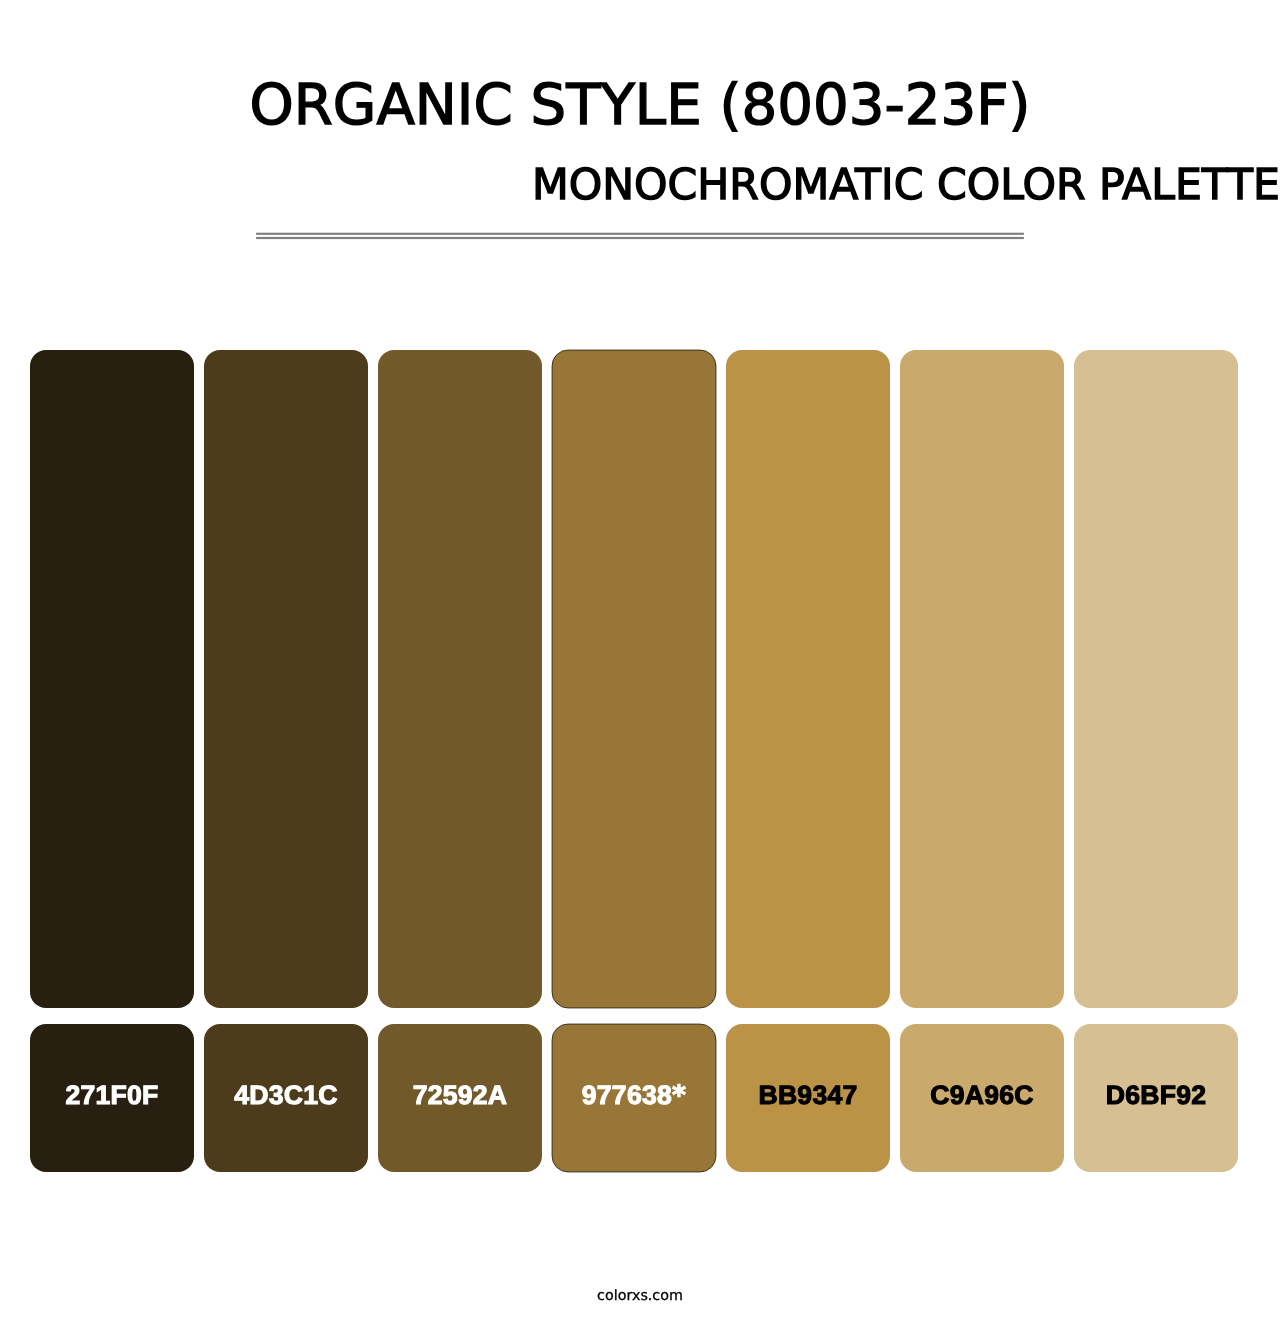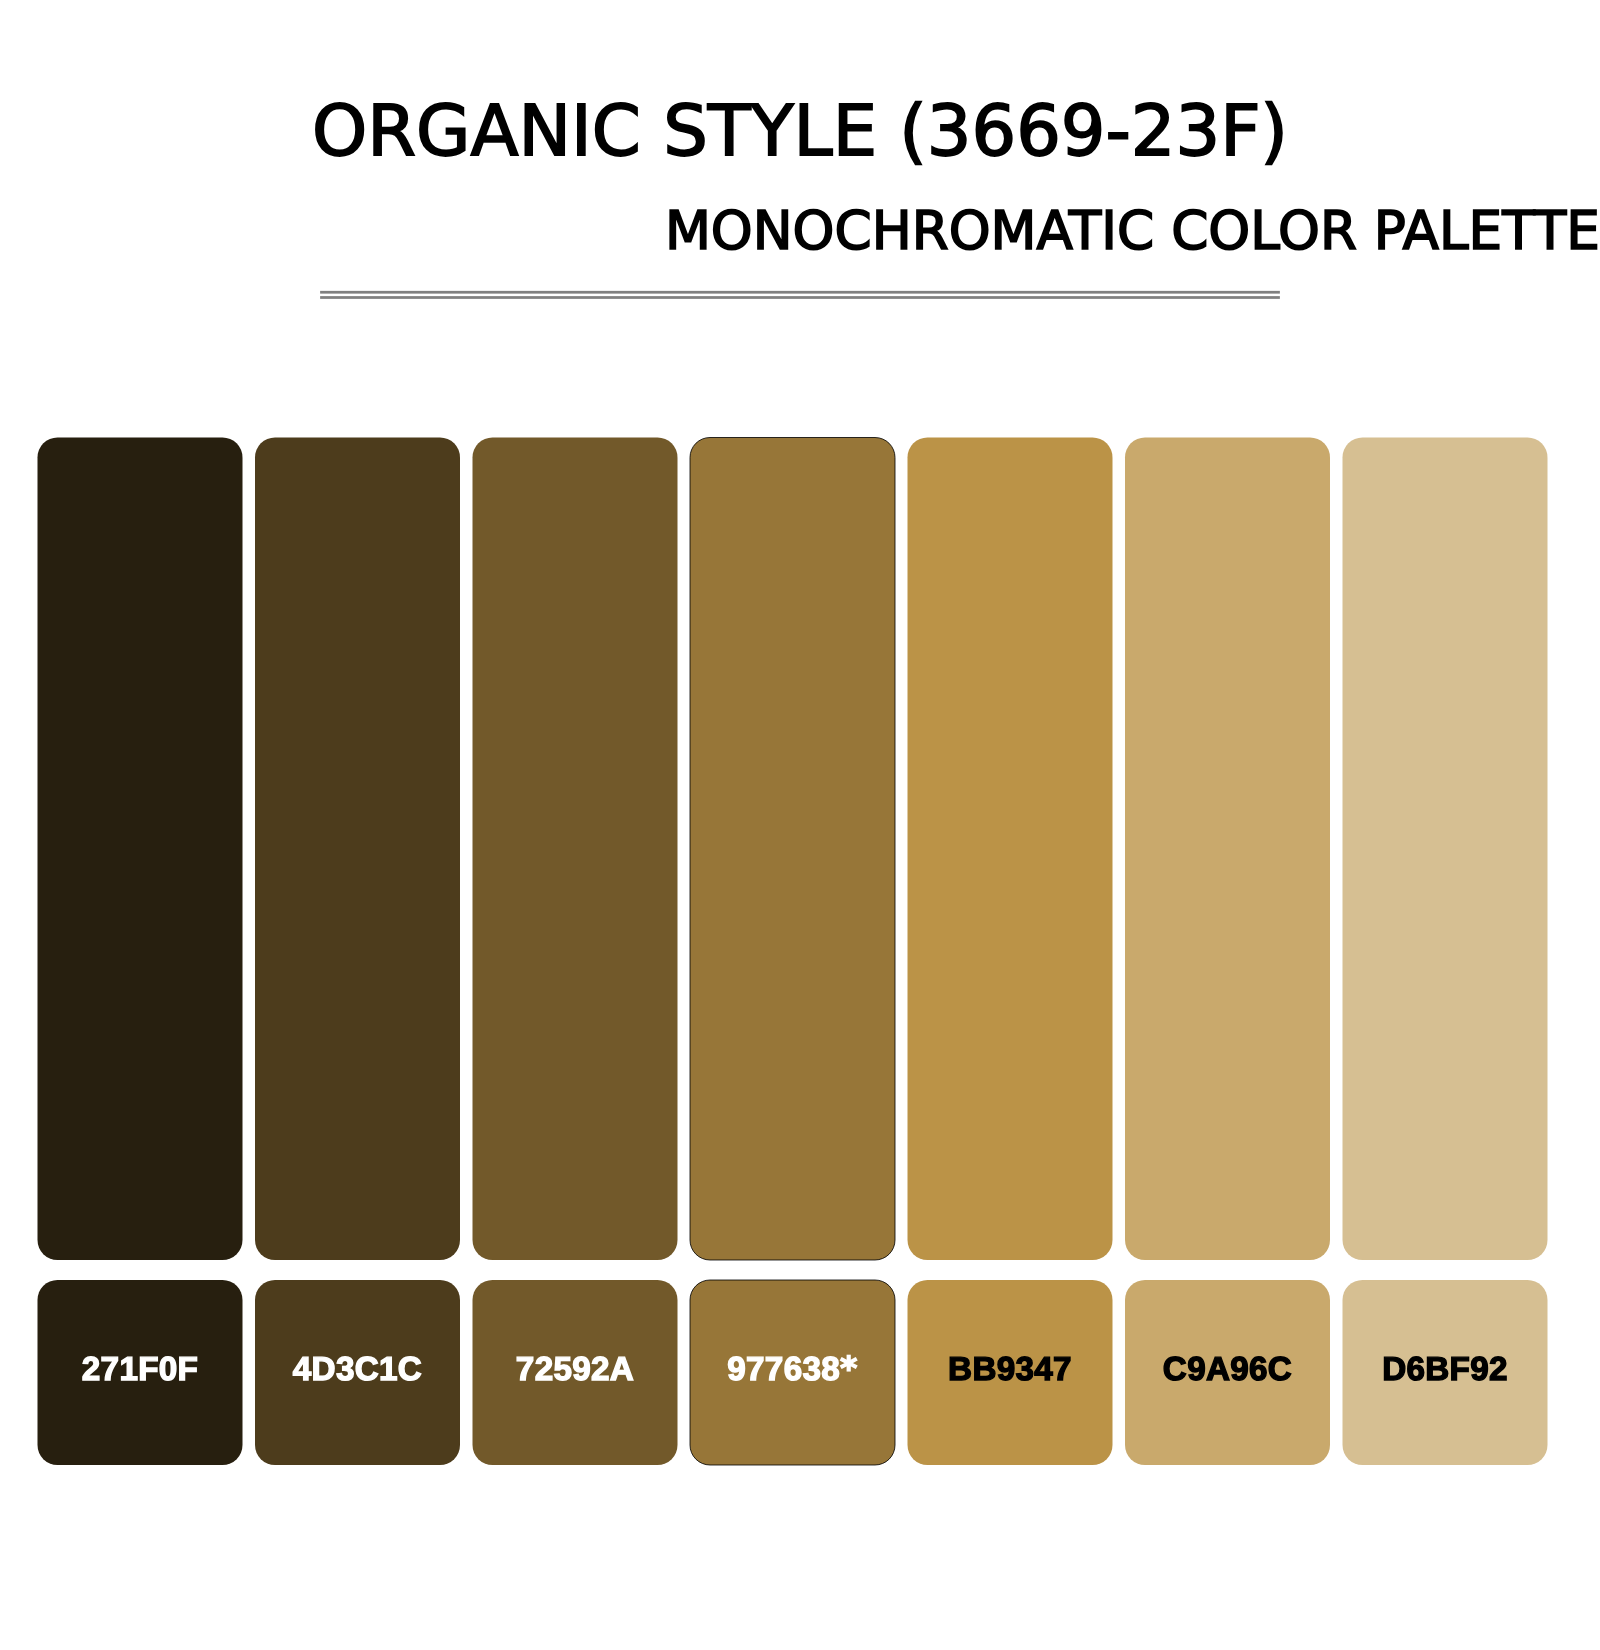--- a/index.html
+++ b/index.html
@@ -74,21 +74,21 @@
     font-family: "DejaVu Sans", sans-serif;
     font-size: 14.3px;
     color: #000000;
     -webkit-text-stroke: 0.3px #000000;
   }
 </style>
 </head>
 <body>
 
 <div class="page">
-  <div class="title">ORGANIC STYLE (3669-23F)</div>
+  <div class="title">ORGANIC STYLE (8003-23F)</div>
   <div class="subtitle">MONOCHROMATIC COLOR PALETTE</div>
   <svg class="palette-svg" id="palette" viewBox="0 0 1280 1320">
       <rect x="256.1" y="232.7" width="767.8" height="2.2" fill="#808080"></rect>
       <rect x="256.1" y="236.9" width="767.8" height="2.2" fill="#808080"></rect>
       <g>
         <rect x="30" y="350" width="164" height="658" rx="16" fill="#271F0F"></rect>
         <rect x="30" y="1024" width="164" height="148" rx="16" fill="#271F0F"></rect>
         <text x="112" y="1104.3" text-anchor="middle" class="chip-label" fill="#FFFFFF" stroke="#FFFFFF">271F0F</text>
       </g>
       <g>
@@ -115,13 +115,14 @@
         <rect x="900" y="350" width="164" height="658" rx="16" fill="#C9A96C"></rect>
         <rect x="900" y="1024" width="164" height="148" rx="16" fill="#C9A96C"></rect>
         <text x="982" y="1104.3" text-anchor="middle" class="chip-label" fill="#000000" stroke="#000000">C9A96C</text>
       </g>
       <g>
         <rect x="1074" y="350" width="164" height="658" rx="16" fill="#D6BF92"></rect>
         <rect x="1074" y="1024" width="164" height="148" rx="16" fill="#D6BF92"></rect>
         <text x="1156" y="1104.3" text-anchor="middle" class="chip-label" fill="#000000" stroke="#000000">D6BF92</text>
       </g>
     </svg>
+  <div class="footer">colorxs.com</div>
 </div>
 
 </body></html>

